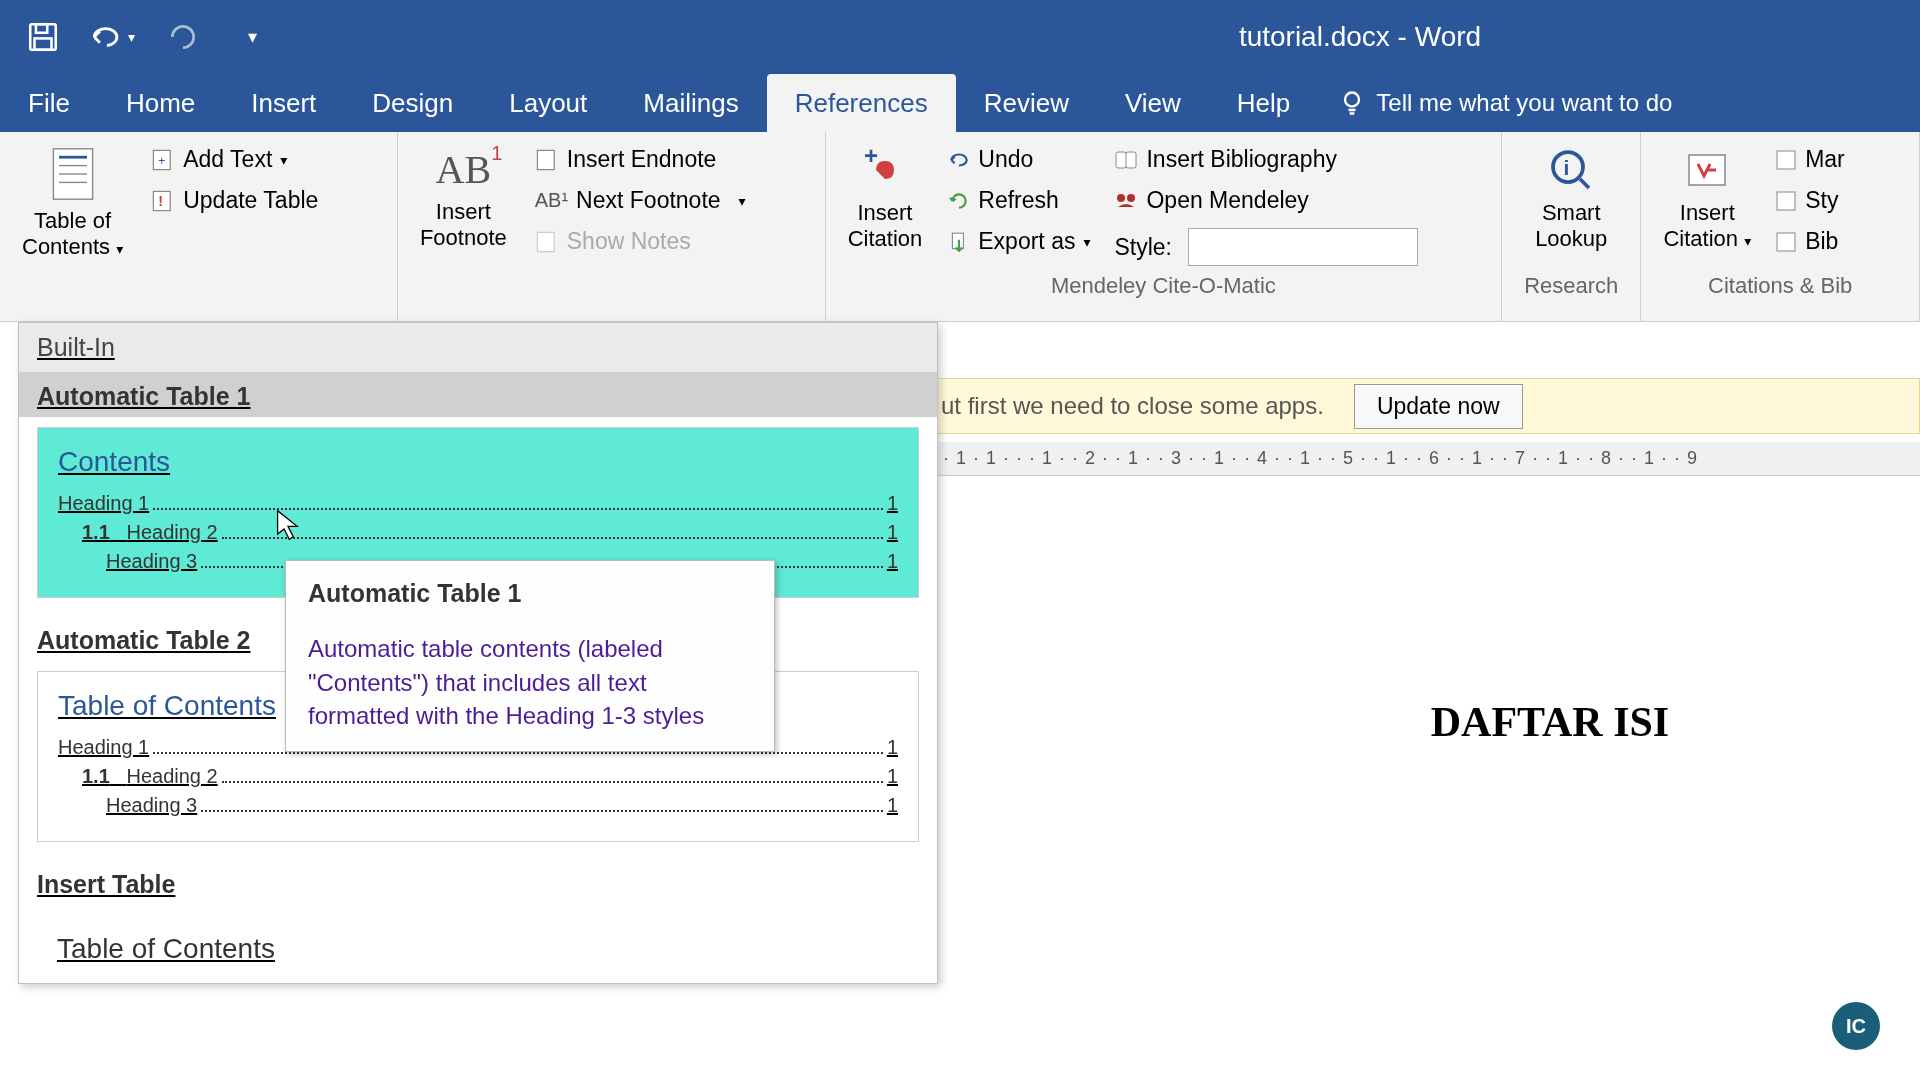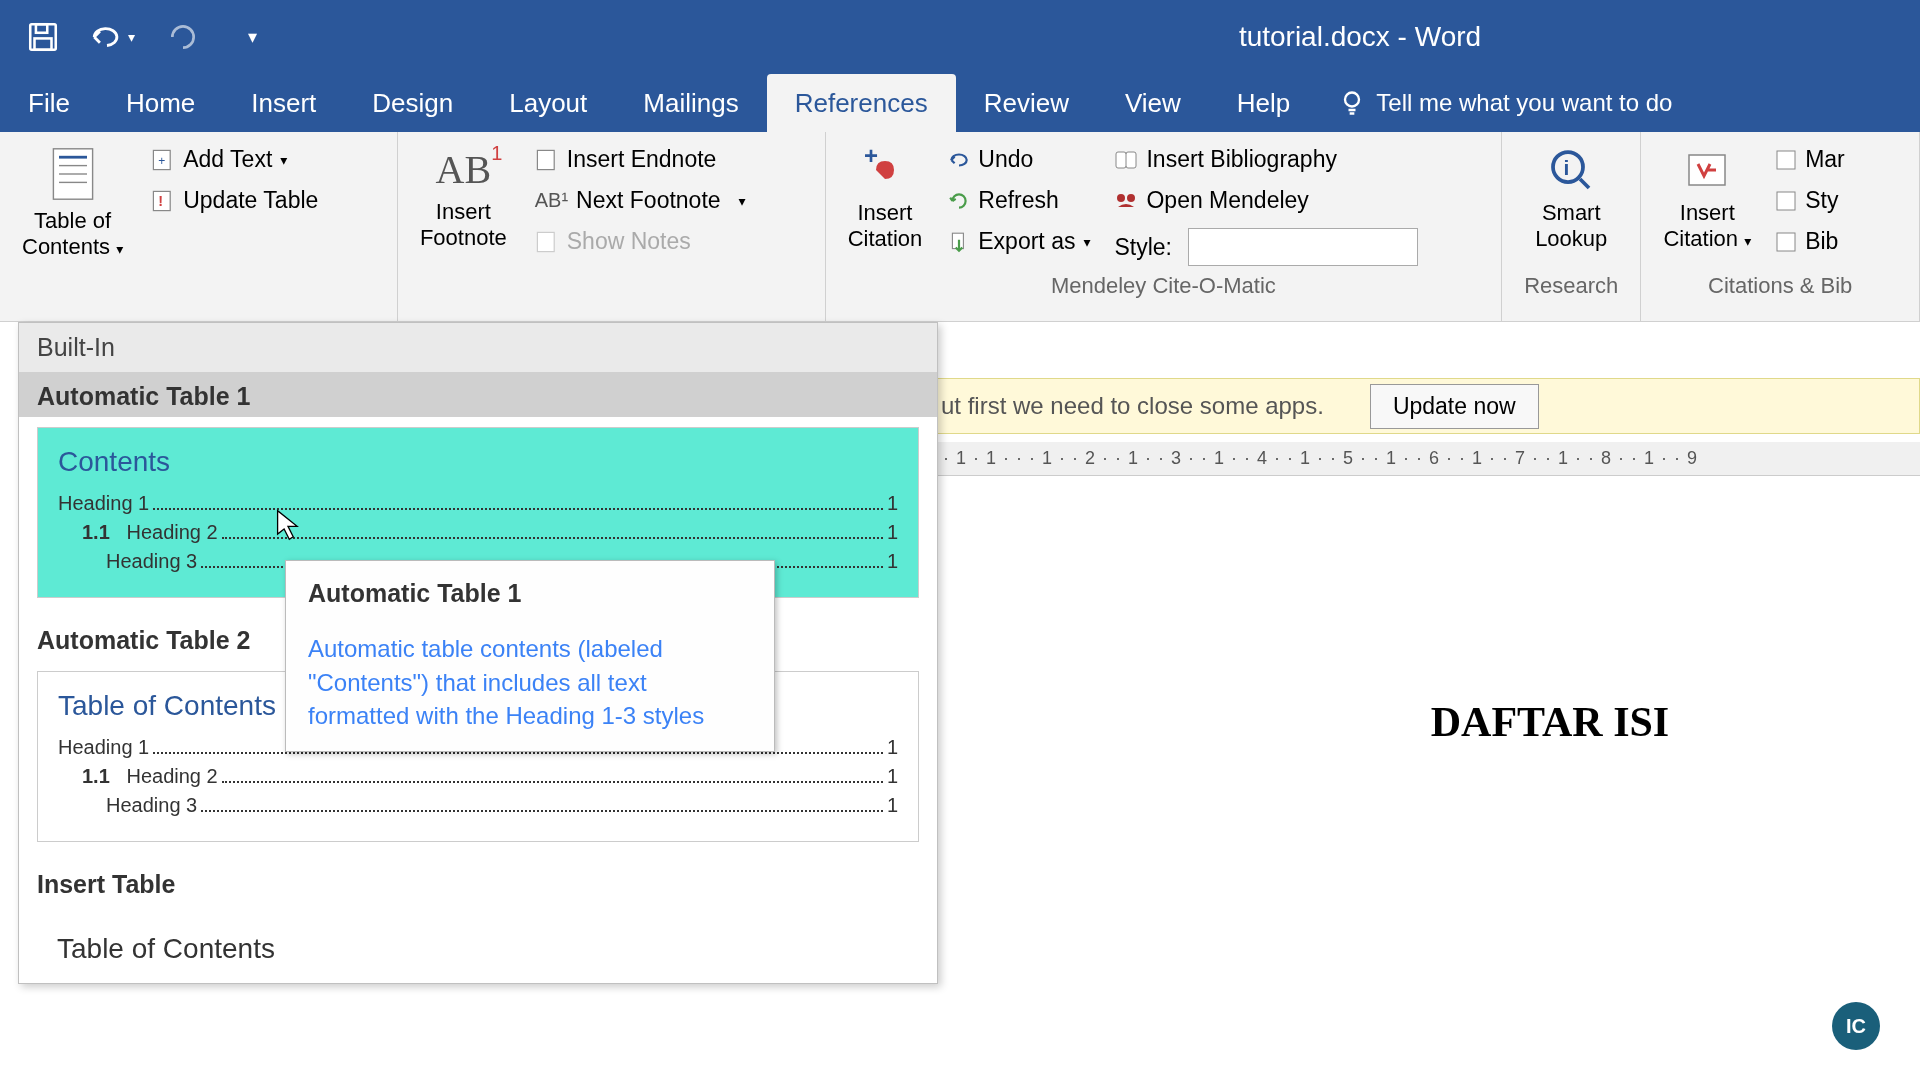--- a/index.html
+++ b/index.html
@@ -20,42 +20,42 @@
 .ribbon-group { border-right: 1px solid #d0d0d0; padding: 8px 12px; display: flex; flex-direction: column; position: relative; }
 .group-label { position: absolute; bottom: 22px; left: 0; right: 0; text-align: center; font-size: 22px; color: #666; }
 .big-btn { display: flex; flex-direction: column; align-items: center; gap: 6px; padding: 6px 10px; cursor: pointer; }
 .big-btn-label { font-size: 22px; text-align: center; line-height: 1.2; }
 .small-btn { display: flex; align-items: center; gap: 8px; padding: 6px 8px; font-size: 23px; cursor: pointer; white-space: nowrap; }
 .small-btn.disabled { color: #aaa; }
 .ribbon-col { display: flex; flex-direction: column; gap: 2px; }
 .ribbon-row { display: flex; }
 .style-select { border: 1px solid #aaa; background: white; width: 230px; height: 38px; margin-left: 8px; }
 
-.dropdown-panel { position: absolute; top: 322px; left: 18px; width: 920px; background: white; border: 1px solid #c0c0c0; box-shadow: 3px 3px 8px rgba(0,0,0,0.2); z-index: 100; }
+.dropdown-panel { position: absolute; top: 322px; left: 18px; width: 920px; background: white; border: 1px solid #c0c0c0; box-shadow: 3px 3px 8px rgba(0,0,0,0.2); z-index: 100; text-decoration: underline; }
 .dd-header { background: #eaeaea; padding: 10px 18px; font-size: 25px; color: #444; }
 .dd-item-title { padding: 10px 18px 6px 18px; font-size: 25px; font-weight: bold; color: #333; }
 .dd-item-title.highlighted { background: #d0d0d0; }
 .dd-preview { margin: 10px 18px 18px 18px; border: 1px solid #ccc; padding: 18px 20px; background: white; position: relative; }
 .dd-preview.highlighted { background: #5eead4; }
 .preview-title { font-size: 28px; color: #2b579a; margin-bottom: 14px; }
 .preview-title.black { color: #333; }
 .toc-line { display: flex; font-size: 20px; margin: 6px 0; font-family: 'Times New Roman', serif; color: #333; }
 .toc-label { white-space: nowrap; }
 .toc-dots { flex: 1; border-bottom: 2px dotted #333; margin: 0 4px 5px 4px; }
 .toc-page { white-space: nowrap; }
 .toc-indent-1 { padding-left: 24px; }
 .toc-indent-2 { padding-left: 48px; }
 
 .tooltip { position: absolute; background: #fefefe; border: 1px solid #bbb; padding: 18px 22px; box-shadow: 2px 2px 6px rgba(0,0,0,0.25); z-index: 200; width: 490px; }
 .tooltip-title { font-size: 25px; font-weight: 600; margin-bottom: 12px; color: #333; }
-.tooltip-desc { font-size: 24px; color: #3b82f6; line-height: 1.4; margin-top: 24px; }
+.tooltip-desc { font-size: 24px; color: #4c1d95; line-height: 1.4; margin-top: 24px; }
 
 .cursor { position: absolute; z-index: 300; font-size: 28px; }
 
-.notif-bar { position: absolute; top: 378px; left: 920px; right: 0; height: 56px; background: #fff9d9; border: 1px solid #e0d98a; display: flex; align-items: center; padding: 0 20px; font-size: 24px; color: #555; gap: 46px; }
+.notif-bar { position: absolute; top: 378px; left: 920px; right: 0; height: 56px; background: #fff9d9; border: 1px solid #e0d98a; display: flex; align-items: center; padding: 0 20px; font-size: 24px; color: #555; gap: 30px; }
 .notif-btn { border: 1px solid #999; background: #f8f8f8; padding: 8px 22px; font-size: 23px; cursor: pointer; }
 
 .ruler { position: absolute; top: 442px; left: 920px; right: 0; height: 34px; background: #f0f0f0; border-bottom: 1px solid #ccc; font-size: 18px; color: #555; display: flex; align-items: center; padding-left: 10px; letter-spacing: 1px; overflow: hidden; }
 
 .doc-area { position: absolute; top: 478px; left: 940px; right: 0; bottom: 0; background: white; padding: 220px 60px; }
 .doc-title { font-family: 'Times New Roman', serif; font-size: 42px; font-weight: bold; text-align: center; margin-left: 240px; }
 
 .ic-badge { position: absolute; bottom: 30px; right: 40px; width: 48px; height: 48px; border-radius: 50%; background: #1a5f7a; color: white; display: flex; align-items: center; justify-content: center; font-size: 20px; font-weight: bold; }
 
 svg { display: block; }

